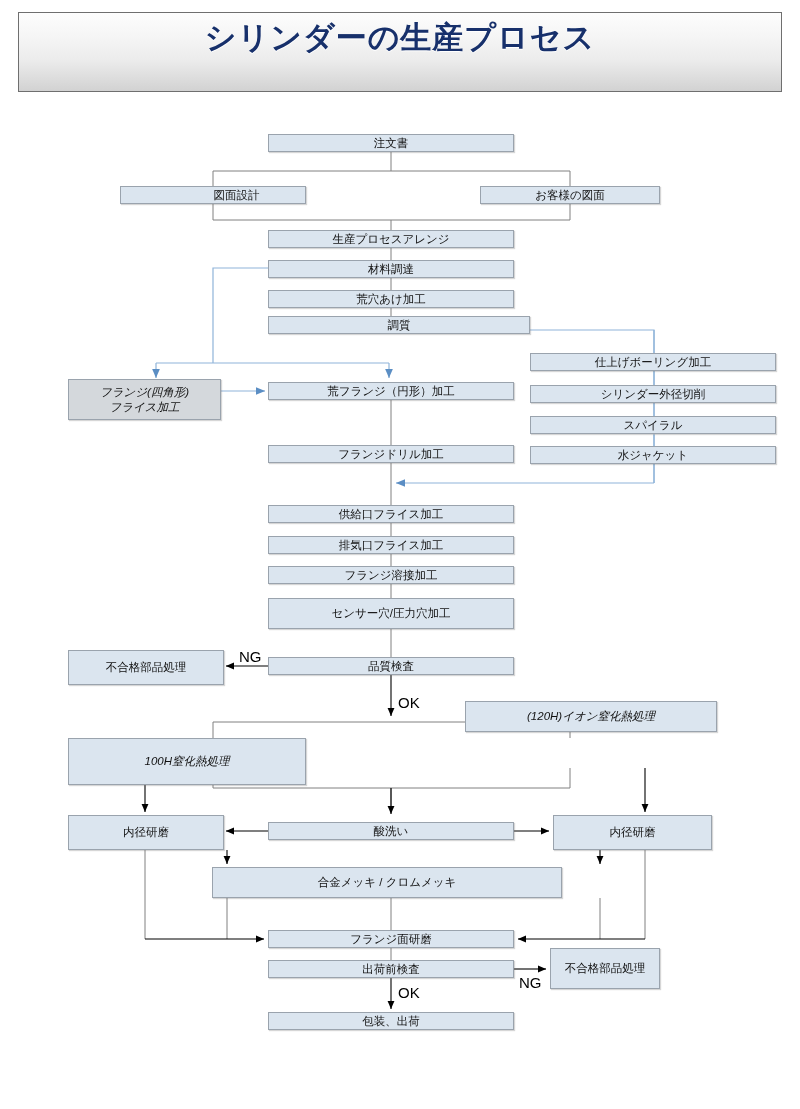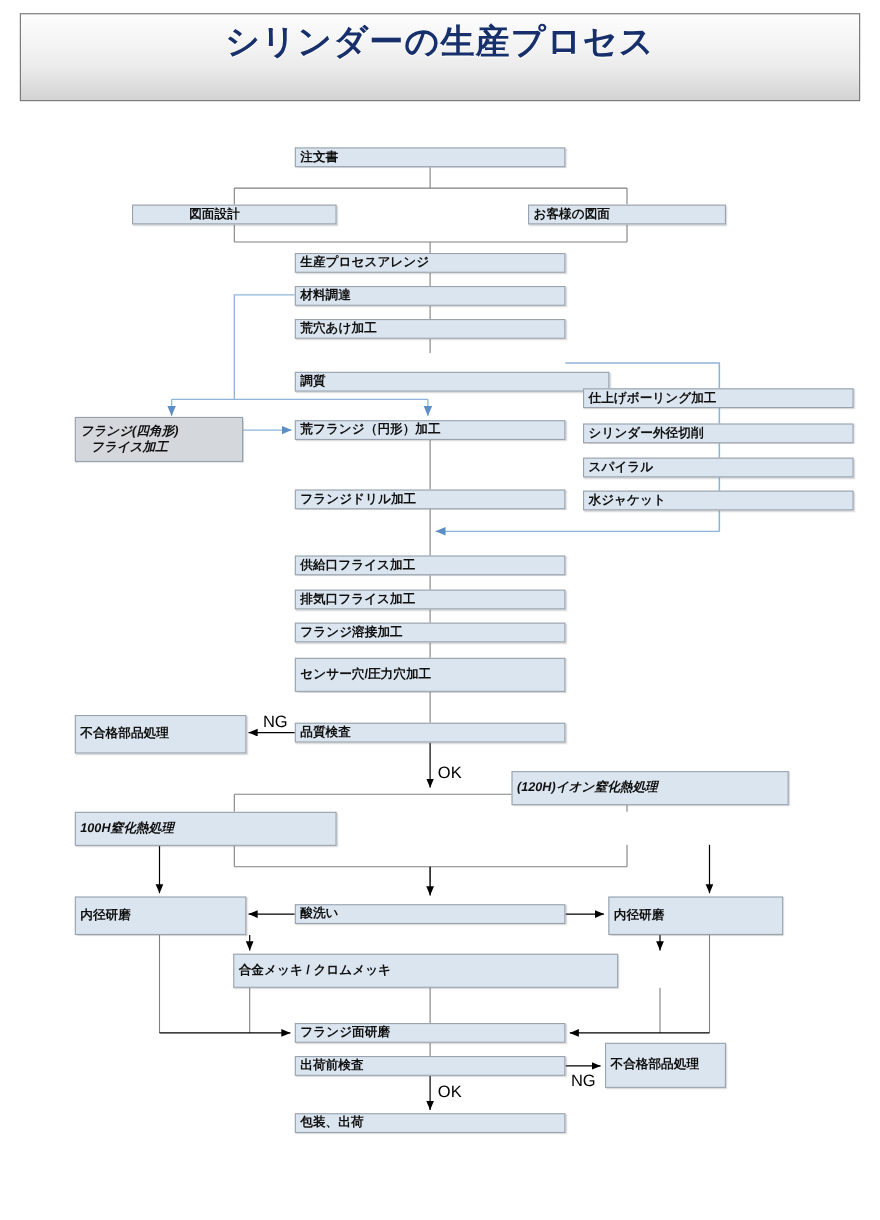--- a/index.html
+++ b/index.html
@@ -28,24 +28,23 @@
     font-size:31px;font-weight:bold;color:#17306b;letter-spacing:1px;
     text-shadow:0 1px 0 #ffffff;
   }
 
   
   .node{
     position:absolute;box-sizing:border-box;
     border:1px solid #9aa3ad;
     background:#dbe5ef;
     color:#111111;font-size:11.5px;line-height:1.25;
-    display:flex;align-items:center;justify-content:flex-start;
+    display:flex;align-items:center;justify-content:center;
     text-align:center;
     box-shadow:1px 1px 1px rgba(120,120,120,0.30);
-    font-weight:bold;
   }
   .node.gray{background:#d4d8dc;}
   .node.italic{font-style:italic;}
   .node .lbl{display:block;padding:0 4px;white-space:pre-line;}
 
   
   .edge-label{
     position:absolute;font-size:15px;color:#000;
     line-height:1;white-space:nowrap;
   }
@@ -178,21 +177,21 @@
   </div>
 
   <div class="node" style="left:268px;top:260px;width:246px;height:18px;">
     <span class="lbl">材料調達</span>
   </div>
 
   <div class="node" style="left:268px;top:290px;width:246px;height:18px;">
     <span class="lbl">荒穴あけ加工</span>
   </div>
 
-  <div class="node" style="left:268px;top:338px;width:286px;height:18px;">
+  <div class="node" style="left:268px;top:316px;width:262px;height:18px;">
     <span class="lbl">調質</span>
   </div>
 
   <div class="node gray" style="left:68px;top:379px;width:153px;height:41px;">
     <span class="lbl italic-part" style="font-style:italic;">フランジ(四角形)
 フライス加工</span>
   </div>
 
   <div class="node" style="left:268px;top:382px;width:246px;height:18px;">
     <span class="lbl">荒フランジ（円形）加工</span>
@@ -235,21 +234,21 @@
   </div>
 
   <div class="node" style="left:268px;top:657px;width:246px;height:18px;">
     <span class="lbl">品質検査</span>
   </div>
 
   <div class="node" style="left:68px;top:650px;width:156px;height:35px;">
     <span class="lbl">不合格部品処理</span>
   </div>
 
-  <div class="node italic" style="left:68px;top:738px;width:238px;height:31px;">
+  <div class="node italic" style="left:68px;top:738px;width:238px;height:47px;">
     <span class="lbl">100H窒化熱処理</span>
   </div>
 
   <div class="node italic" style="left:465px;top:701px;width:252px;height:31px;">
     <span class="lbl">(120H)イオン窒化熱処理</span>
   </div>
 
   <div class="node" style="left:68px;top:815px;width:156px;height:35px;">
     <span class="lbl">内径研磨</span>
   </div>

